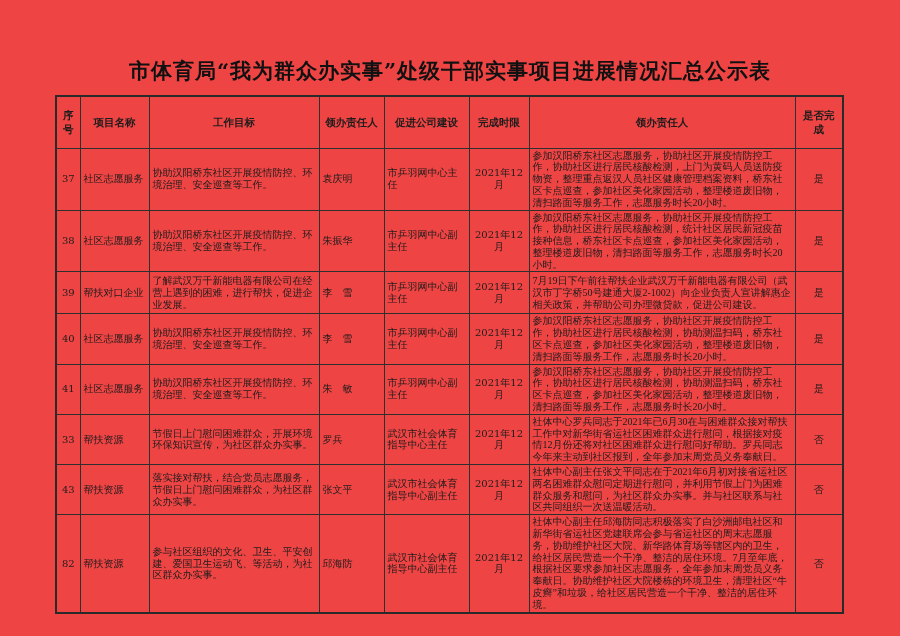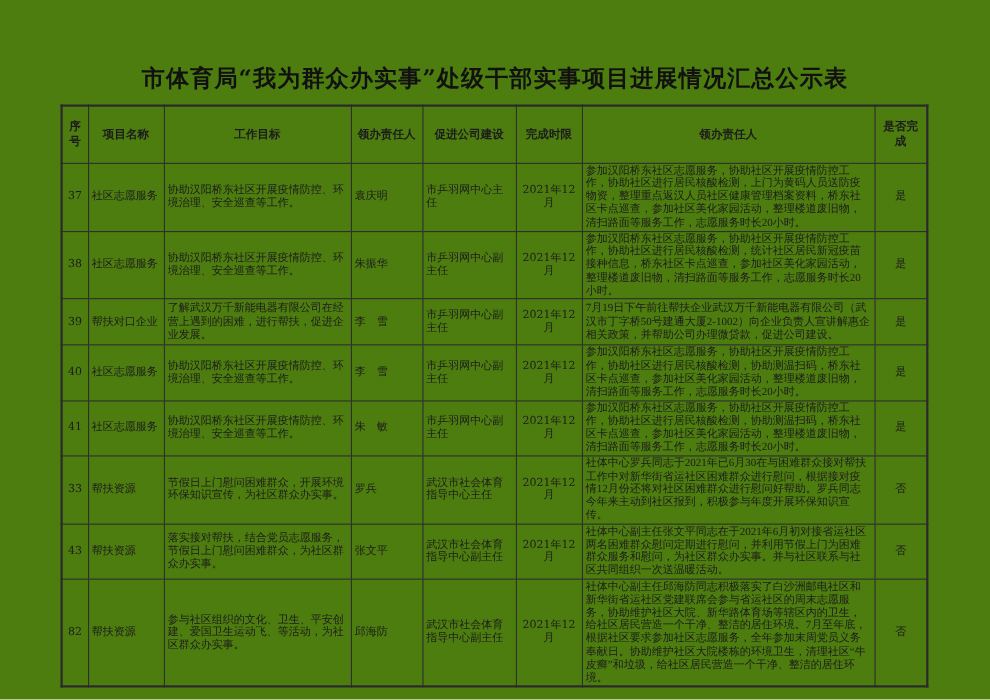--- a/index.html
+++ b/index.html
@@ -1,17 +1,17 @@
 <!DOCTYPE html>
 <html><head>
 <meta charset="utf-8">
 <style>
   html,body { margin:0; padding:0; background:#ffffff; }
   .page {
-    position:relative; width:900px; height:636px; background:#4d7c0f;
+    position:relative; width:900px; height:636px; background:#ef4444;
     font-family:"DejaVu Serif","Liberation Serif",serif; color:#1c1c1c;
     overflow:hidden;
   }
   .doc-title {
     position:absolute; top:57px; left:0; width:100%;
     text-align:center; font-size:21px; font-weight:bold; letter-spacing:1px;
     color:#111;
   }
   table.main {
     position:absolute; top:95px; left:55px; width:787px;
@@ -113,21 +113,21 @@
         <td class="l">参加汉阳桥东社区志愿服务，协助社区开展疫情防控工作，协助社区进行居民核酸检测，协助测温扫码，桥东社区卡点巡查，参加社区美化家园活动，整理楼道废旧物，清扫路面等服务工作，志愿服务时长20小时。</td>
         <td class="c">是</td>
       </tr>
       <tr style="height:46px">
         <td class="c">33</td>
         <td class="l">帮扶资源</td>
         <td class="l">节假日上门慰问困难群众，开展环境环保知识宣传，为社区群众办实事。</td>
         <td class="l">罗兵</td>
         <td class="l">武汉市社会体育指导中心主任</td>
         <td class="c">2021年12月</td>
-        <td class="l">社体中心罗兵同志于2021年已6月30在与困难群众接对帮扶工作中对新华街省运社区困难群众进行慰问，根据接对疫情12月份还将对社区困难群众进行慰问好帮助。罗兵同志今年来主动到社区报到，积极参与年度开展环保知识宣传。</td>
+        <td class="l">社体中心罗兵同志于2021年已6月30在与困难群众接对帮扶工作中对新华街省运社区困难群众进行慰问，根据接对疫情12月份还将对社区困难群众进行慰问好帮助。罗兵同志今年来主动到社区报到，全年参加末周党员义务奉献日。</td>
         <td class="c">否</td>
       </tr>
       <tr style="height:44px">
         <td class="c">43</td>
         <td class="l">帮扶资源</td>
         <td class="l">落实接对帮扶，结合党员志愿服务，节假日上门慰问困难群众，为社区群众办实事。</td>
         <td class="l">张文平</td>
         <td class="l">武汉市社会体育指导中心副主任</td>
         <td class="c">2021年12月</td>
         <td class="l">社体中心副主任张文平同志在于2021年6月初对接省运社区两名困难群众慰问定期进行慰问，并利用节假上门为困难群众服务和慰问，为社区群众办实事。并与社区联系与社区共同组织一次送温暖活动。</td>

